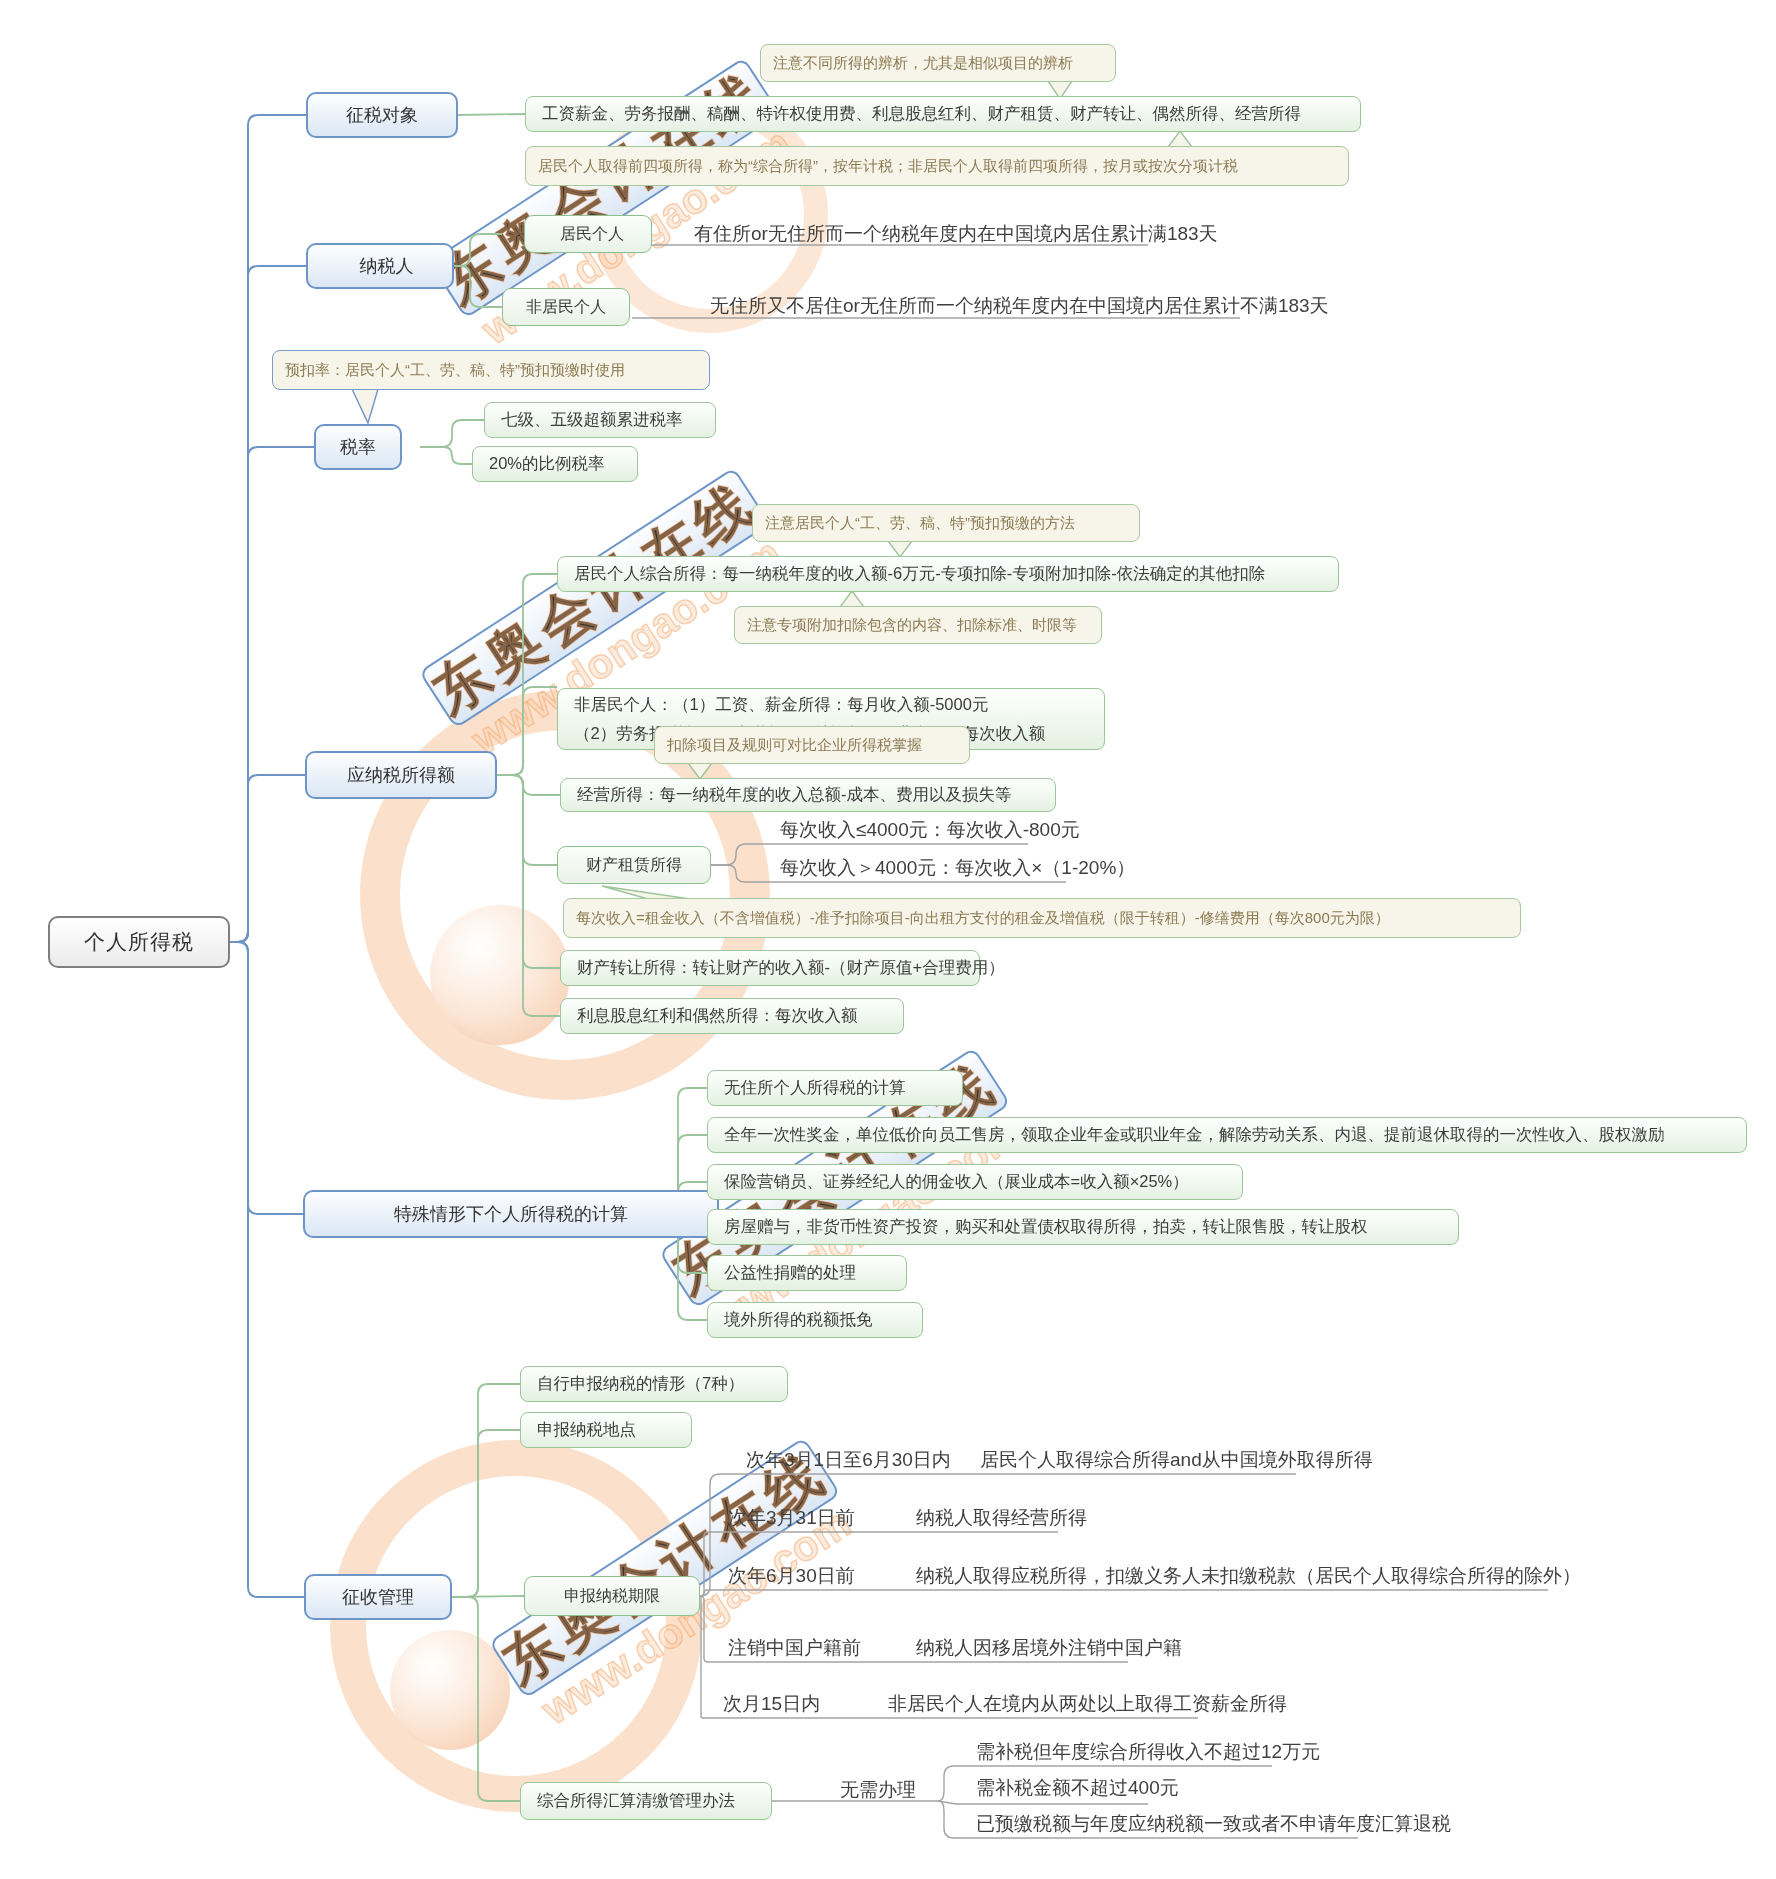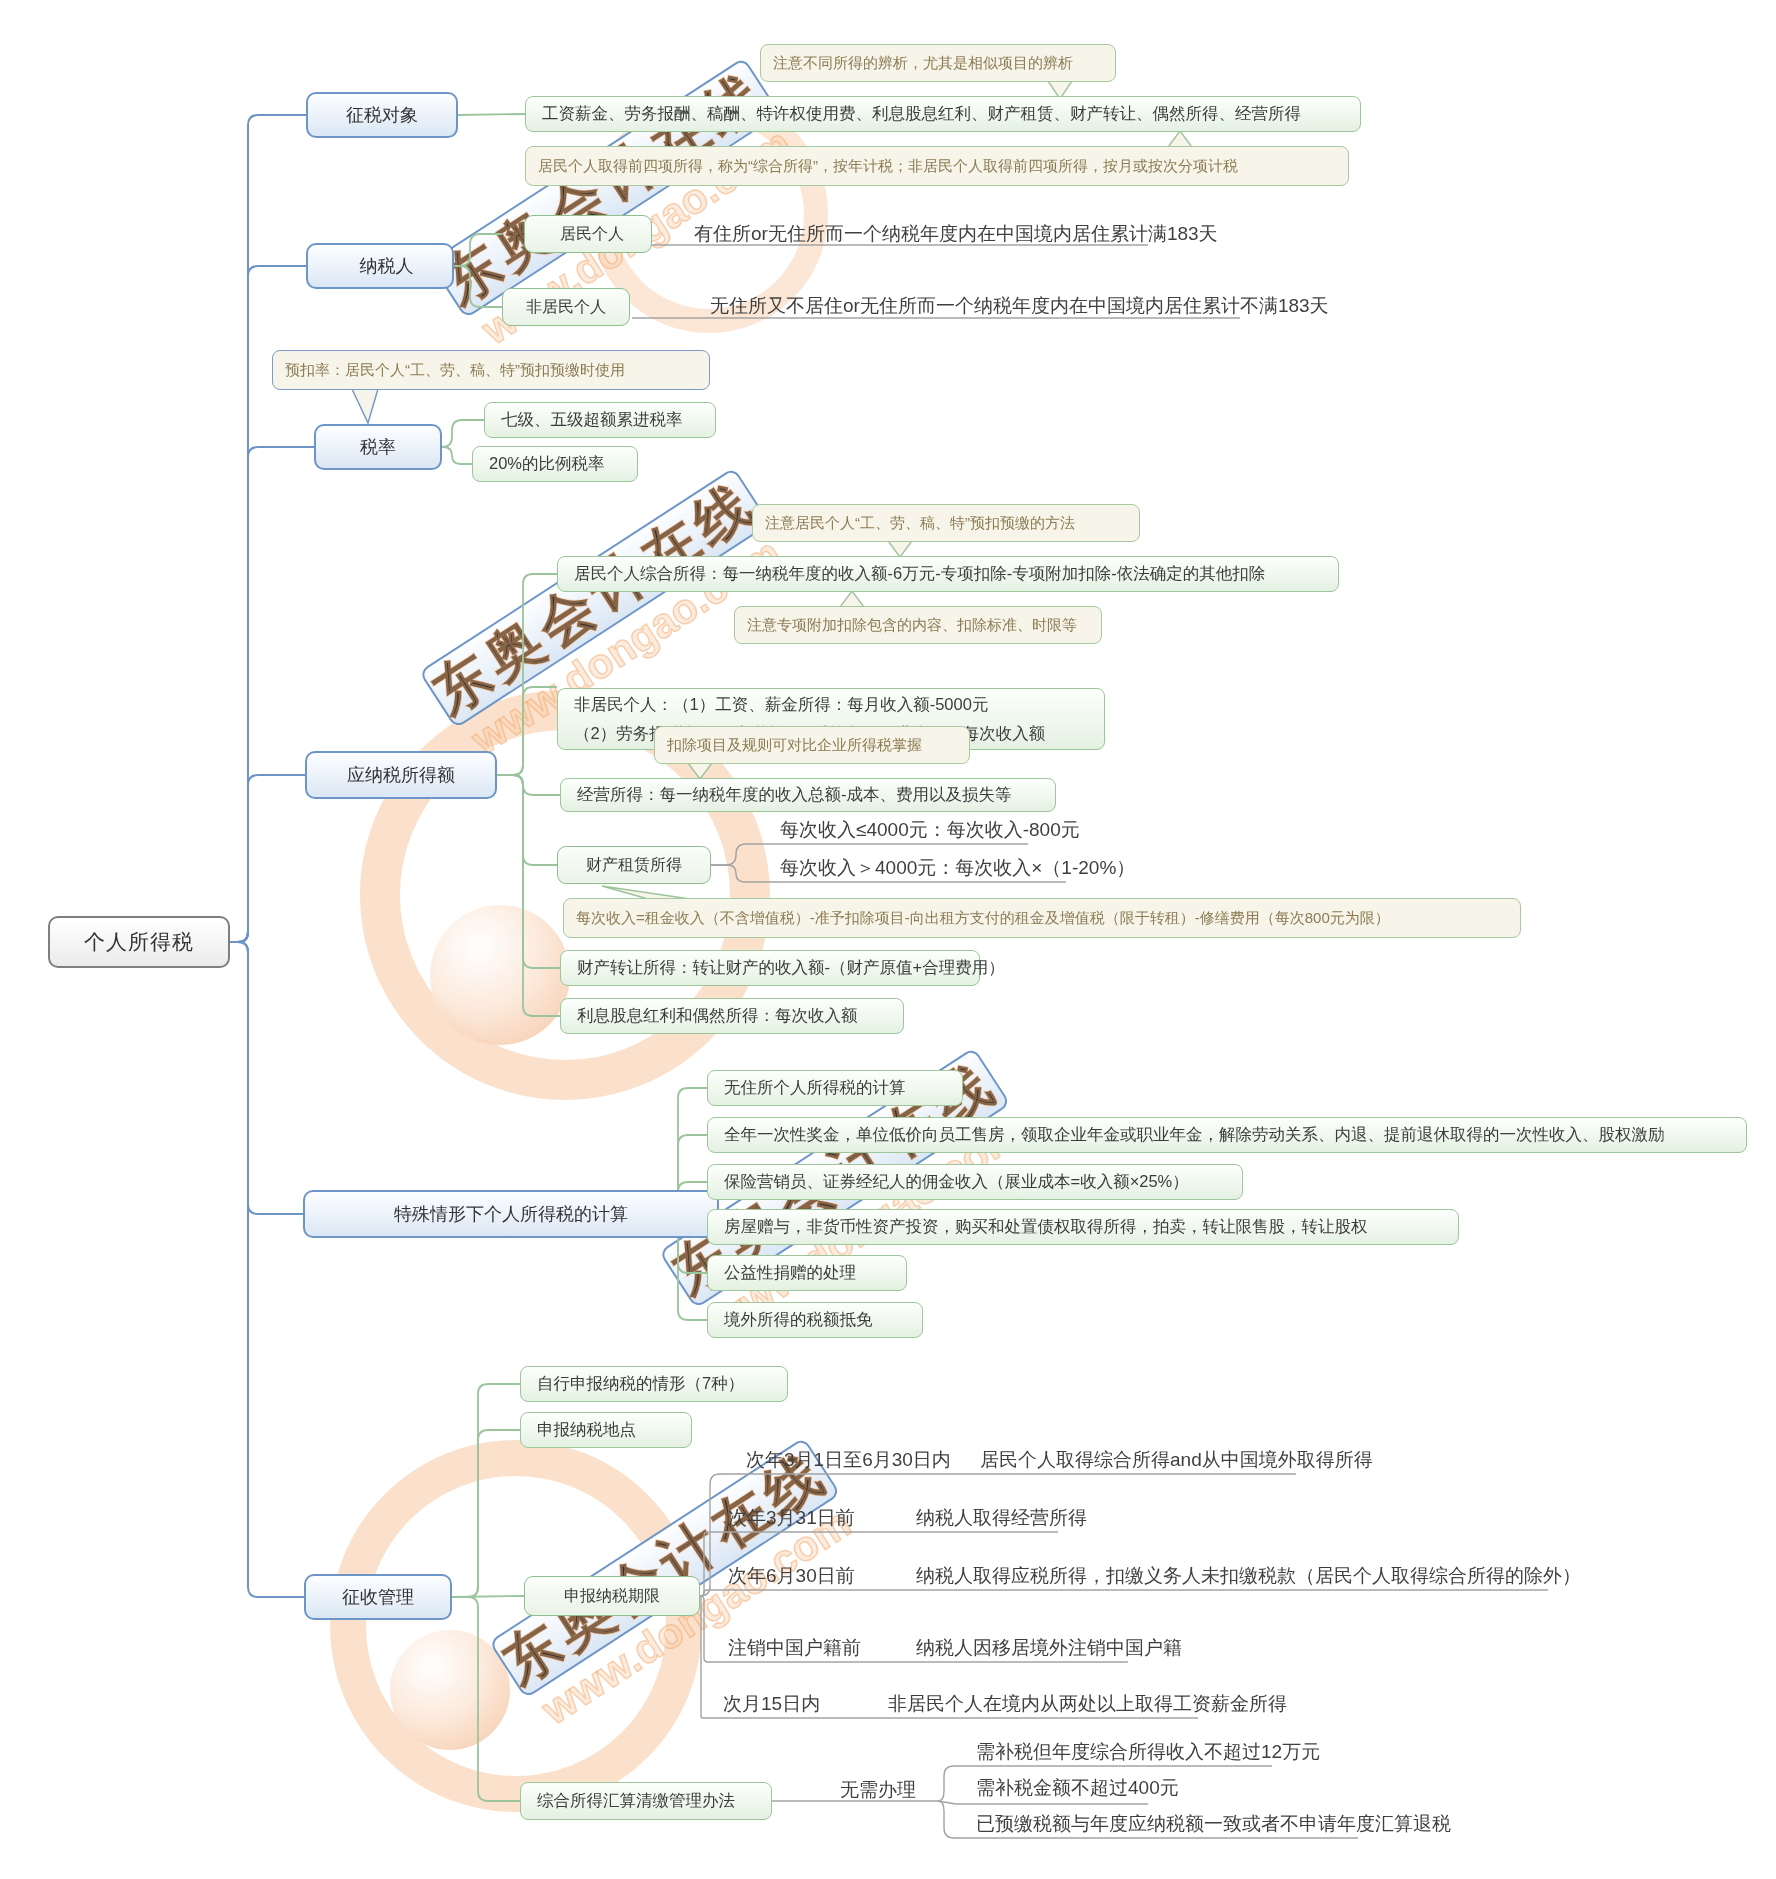--- a/index.html
+++ b/index.html
@@ -119,21 +119,21 @@
       <polygon points="352,389 378,389 368,423" fill="#f7f4ea" stroke="#6e94c6" stroke-width="1.4"></polygon>
       <polygon points="888,541 912,541 900,557" fill="#f7f4ea" stroke="#9cc49c" stroke-width="1.4"></polygon>
       <polygon points="840,607 864,607 852,591" fill="#f7f4ea" stroke="#9cc49c" stroke-width="1.4"></polygon>
       <polygon points="688,763 712,763 700,779" fill="#f7f4ea" stroke="#9cc49c" stroke-width="1.4"></polygon>
       <polygon points="602,886 648,899 690,899" fill="#f7f4ea" stroke="#9cc49c" stroke-width="1.4"></polygon>
     </svg>
   <div id="nodes-layer">
       <div class="nd root" style="left: 48px; top: 916px; width: 182px; height: 52px;">个人所得税</div>
       <div class="nd l1" style="left: 306px; top: 92px; width: 152px; height: 46px;">征税对象</div>
       <div class="nd l1" style="left: 306px; top: 243px; width: 148px; height: 46px; padding-left: 13px;">纳税人</div>
-      <div class="nd l1" style="left: 314px; top: 424px; width: 128px; height: 46px;">税率</div>
+      <div class="nd l1" style="left: 314px; top: 424px; width: 88px; height: 46px;">税率</div>
       <div class="nd l1" style="left: 305px; top: 751px; width: 192px; height: 48px;">应纳税所得额</div>
       <div class="nd l1" style="left: 303px; top: 1190px; width: 416px; height: 48px;">特殊情形下个人所得税的计算</div>
       <div class="nd l1" style="left: 304px; top: 1574px; width: 148px; height: 46px;">征收管理</div>
       <div class="nd cg" style="left: 760px; top: 44px; width: 356px; height: 38px;">注意不同所得的辨析，尤其是相似项目的辨析</div>
       <div class="nd gbox" style="left: 525px; top: 96px; width: 836px; height: 36px;">工资薪金、劳务报酬、稿酬、特许权使用费、利息股息红利、财产租赁、财产转让、偶然所得、经营所得</div>
       <div class="nd cg" style="left: 525px; top: 146px; width: 824px; height: 40px;">居民个人取得前四项所得，称为“综合所得”，按年计税；非居民个人取得前四项所得，按月或按次分项计税</div>
       <div class="nd gnode" style="left: 524px; top: 215px; width: 128px; height: 38px; padding-left: 8px;">居民个人</div>
       <div class="nd txt" style="left: 680px; top: 224px; width: 470px; height: 20px;">有住所or无住所而一个纳税年度内在中国境内居住累计满183天</div>
       <div class="nd gnode" style="left: 502px; top: 288px; width: 128px; height: 38px;">非居民个人</div>
       <div class="nd txt" style="left: 696px; top: 296px; width: 540px; height: 20px;">无住所又不居住or无住所而一个纳税年度内在中国境内居住累计不满183天</div>

